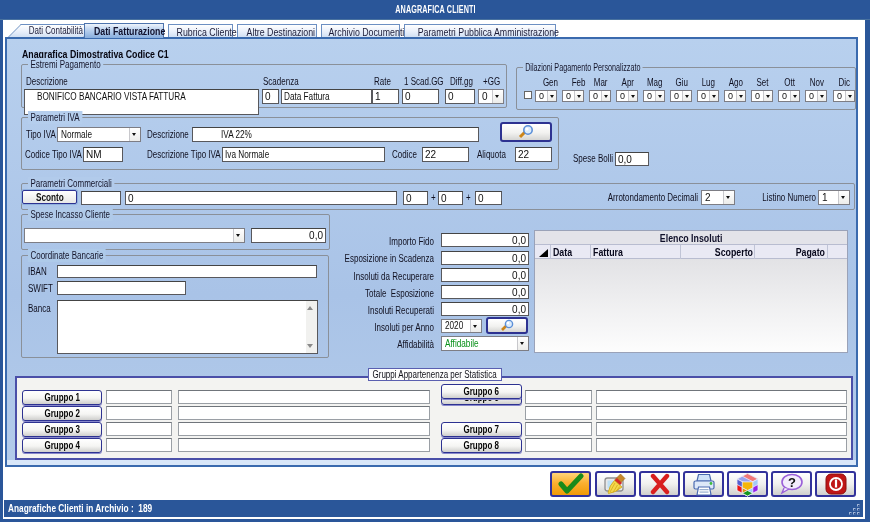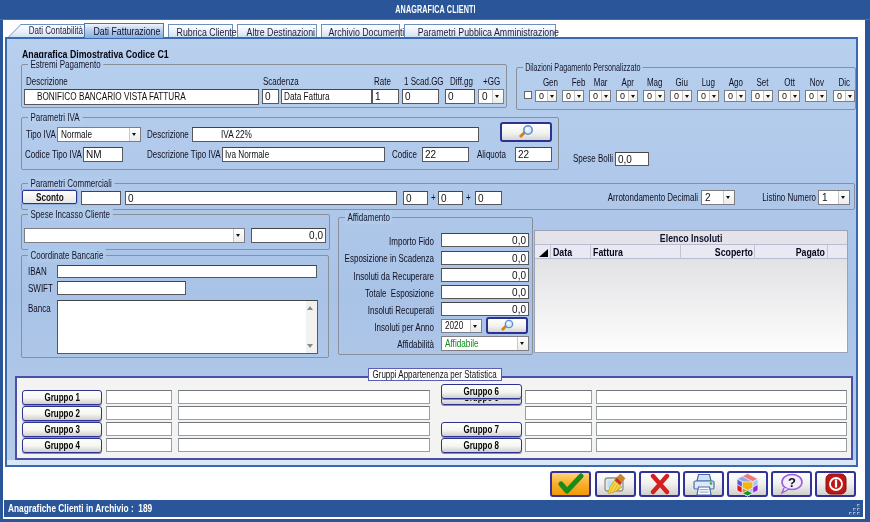--- a/index.html
+++ b/index.html
@@ -20,21 +20,21 @@
 
 .winborder { background:#2a5699; }
 
 .tab {
   top:24px; height:14px; background:linear-gradient(#ffffff,#e7eefa 55%,#cdddf2);
   border:1px solid #6c8fc2; border-bottom:none; font-size:11px; color:#1c1c38;
   text-align:center; line-height:14px; white-space:nowrap;
 }
 #tabactive {
   top:23px; height:15px; background:linear-gradient(#eef4fc,#b9d0ee 45%,#87addd);
-  border:1px solid #4e74ad; border-bottom:none; font-weight:normal; color:#10102c;
+  border:1px solid #4e74ad; border-bottom:none; font-weight:bold; color:#10102c;
   line-height:14px; font-size:11px; z-index:5; white-space:nowrap;
 }
 
 #panel {
   left:5px; top:37px; width:853px; height:430px;
   border:2px solid #3a6aae;
   background:linear-gradient(#b8d0ee, #a9c3e7 60%, #b3cbea);
 }
 
 #gpanel {
@@ -107,21 +107,21 @@
 
   <div class="abs" id="panel"></div>
   <div id="content" class="abs" style="left:0;top:0;width:870px;height:522px;">
 
     <div class="abs" style="left:22px;top:48px;font-weight:bold;font-size:11px;color:#050510;transform:scaleX(.8);transform-origin:0 50%;">Anagrafica Dimostrativa Codice C1</div>
 
     <div class="abs group" style="left:21px;top:64px;width:486px;height:44px;">
       <span class="gtbg" style="background:#b6cfee;">Estremi Pagamento</span>
     </div>
     <div class="lbl" style="left:26px;top:76px;">Descrizione</div>
-    <div class="inp" style="left:24px;top:89px;width:235px;height:16px;padding-left:12px;"><i>BONIFICO BANCARIO VISTA FATTURA</i></div>
+    <div class="inp" style="left:24px;top:89px;width:235px;height:26px;padding-left:12px;"><i>BONIFICO BANCARIO VISTA FATTURA</i></div>
     <div class="lbl" style="left:263px;top:76px;">Scadenza</div>
     <div class="inp" style="left:262px;top:89px;width:17px;height:15px;">0</div>
     <div class="inp" style="left:281px;top:89px;width:91px;height:15px;"><i>Data Fattura</i></div>
     <div class="lbl" style="left:374px;top:76px;">Rate</div>
     <div class="inp" style="left:372px;top:89px;width:27px;height:15px;">1</div>
     <div class="lbl" style="left:404px;top:76px;">1 Scad.GG</div>
     <div class="inp" style="left:402px;top:89px;width:37px;height:15px;">0</div>
     <div class="lbl" style="left:450px;top:76px;">Diff.gg</div>
     <div class="inp" style="left:445px;top:89px;width:30px;height:15px;">0</div>
     <div class="lbl" style="left:483px;top:76px;">+GG</div>
@@ -263,23 +263,20 @@
     <div class="inp" style="left:57px;top:265px;width:260px;height:13px;"></div>
     <div class="lbl" style="left:28px;top:283px;">SWIFT</div>
     <div class="inp" style="left:57px;top:281px;width:129px;height:14px;"></div>
     <div class="lbl" style="left:28px;top:303px;">Banca</div>
     <div class="inp" style="left:57px;top:300px;width:261px;height:54px;"></div>
     <div class="abs" style="left:306px;top:301px;width:11px;height:52px;background:#f1f1ef;">
       <div style="position:absolute;top:1px;left:1px;width:0;height:0;border:3px solid transparent;border-bottom:4px solid #8a8a8a;margin-top:1px;"></div>
       <div style="position:absolute;bottom:2px;left:1px;width:0;height:0;border:3px solid transparent;border-top:4px solid #8a8a8a;"></div>
     </div>
 
-    <div class="abs group" style="left:338px;top:217px;width:195px;height:138px;">
-      <span class="gtbg" style="background:#b1cbea;">Affidamento</span>
-    </div>
     <div class="lblr" style="left:304px;top:236px;width:130px;">Importo Fido</div>
     <div class="inp r" style="left:441px;top:233px;width:88px;height:14px;">0,0</div>
     <div class="lblr" style="left:304px;top:253px;width:130px;">Esposizione in Scadenza</div>
     <div class="inp r" style="left:441px;top:251px;width:88px;height:14px;">0,0</div>
     <div class="lblr" style="left:304px;top:271px;width:130px;">Insoluti da Recuperare</div>
     <div class="inp r" style="left:441px;top:268px;width:88px;height:14px;">0,0</div>
     <div class="lblr" style="left:304px;top:288px;width:130px;">Totale&nbsp; Esposizione</div>
     <div class="inp r" style="left:441px;top:285px;width:88px;height:14px;">0,0</div>
     <div class="lblr" style="left:304px;top:305px;width:130px;">Insoluti Recuperati</div>
     <div class="inp r" style="left:441px;top:302px;width:88px;height:14px;">0,0</div>

